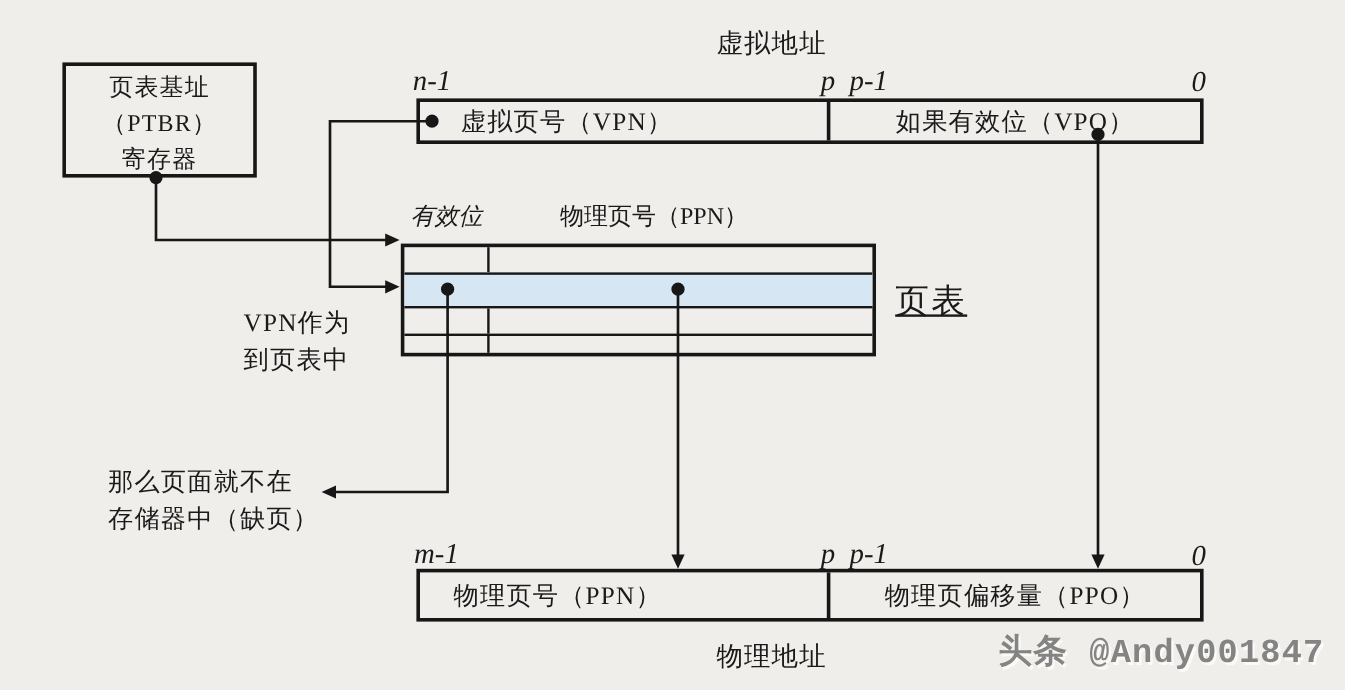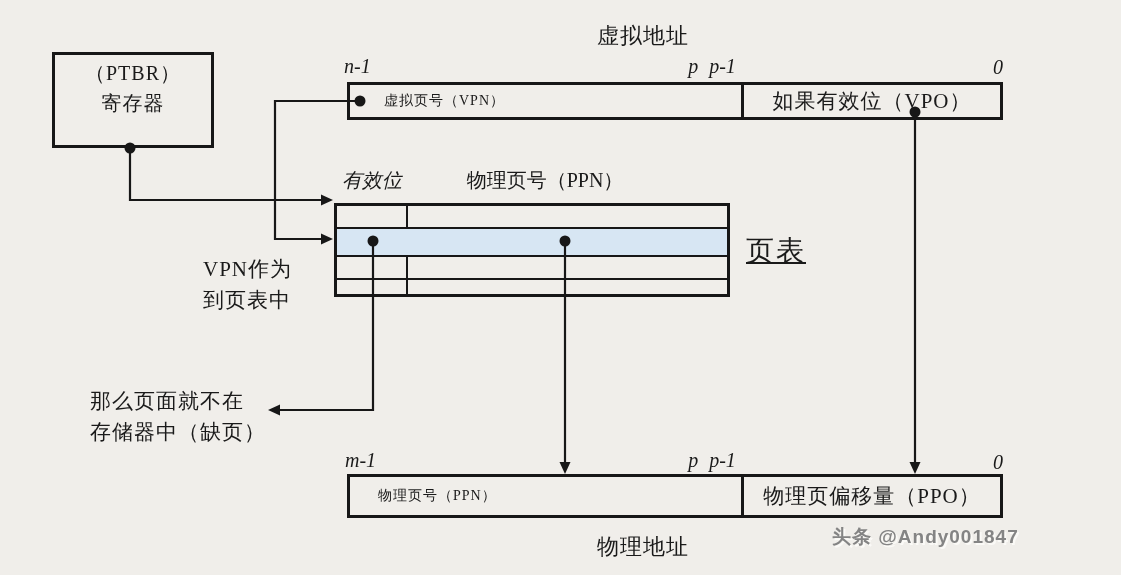--- a/index.html
+++ b/index.html
@@ -5,33 +5,33 @@
   html,body{margin:0;padding:0;}
   body{
     width:1121px;height:575px;position:relative;overflow:hidden;
     background:#f0eeea;
     font-family:"Liberation Serif","DejaVu Serif",serif;
     color:#1a1a1a;
   }
   .abs{position:absolute;}
   .box{border:3px solid #171717;box-sizing:border-box;background:transparent;}
   .cn{font-size:20px;letter-spacing:1px;}
-  .bit{font-style:italic;font-size:20px;letter-spacing:0;}
+  .bit{font-style:italic;font-size:24px;letter-spacing:0;}
   .center{text-align:center;}
 
   
   #ptbr{left:52px;top:52px;width:162px;height:96px;padding-top:3px;}
   #ptbr div{line-height:30px;font-size:20px;text-align:center;letter-spacing:1px;}
 
   
   #va-title{left:573px;top:21px;width:140px;font-size:22px;}
   #va-box{left:347px;top:82px;width:656px;height:38px;display:flex;}
   #pa-box{left:347px;top:474px;width:656px;height:44px;display:flex;}
-  .field-left{width:394px;border-right:3px solid #171717;display:flex;align-items:center;
-    padding-left:34px;box-sizing:border-box;font-size:14px;letter-spacing:1px;}
+  .field-left{width:342px;border-right:3px solid #171717;display:flex;align-items:center;
+    padding-left:34px;box-sizing:border-box;font-size:21px;letter-spacing:1px;}
   .field-right{flex:1;display:flex;align-items:center;justify-content:center;
     font-size:21px;letter-spacing:1px;}
   #va-bit-high{left:344px;top:55px;}
   #va-bit-mid{left:662px;top:55px;width:100px;text-align:center;word-spacing:6px;}
   #va-bit-low{left:993px;top:56px;}
 
   
   #pt-hdr-valid{left:334px;top:167px;width:76px;text-align:center;font-size:20px;font-style:italic;}
   #pt-hdr-ppn{left:442px;top:167px;width:206px;text-align:center;font-size:20px;}
   #page-table{left:334px;top:203px;width:396px;height:94px;display:flex;flex-direction:column;}
@@ -48,31 +48,32 @@
   #fault-note{left:90px;top:386px;font-size:21px;line-height:30.5px;letter-spacing:1px;}
 
   
   #pa-bit-high{left:345px;top:449px;}
   #pa-bit-mid{left:662px;top:449px;width:100px;text-align:center;word-spacing:6px;}
   #pa-bit-low{left:993px;top:451px;}
   #pa-title{left:573px;top:532px;width:140px;font-size:22px;}
   #pa-box .field-left{padding-left:28px;}
 
   
-  #watermark{left:832px;top:524px;font-family:Liberation Sans, sans-serif;
-    font-size:19px;font-weight:600;color:#848484;letter-spacing:1px;
+  #watermark{left:832px;top:524px;font-family:Liberation Mono, monospace;
+    font-size:28px;font-weight:600;color:#848484;letter-spacing:1px;
     text-shadow:2px 2px 0 #fbfaf7;}
 
   
   #wires{left:0;top:0;width:1121px;height:575px;pointer-events:none;}
 </style>
 </head>
 <body>
 
 <div class="abs box" id="ptbr">
+  <div>页表基址</div>
   <div>（PTBR）</div>
   <div>寄存器</div>
 </div>
 
 <div class="abs cn center" id="va-title">虚拟地址</div>
 <div class="abs bit" id="va-bit-high">n-1</div>
 <div class="abs bit" id="va-bit-mid">p p-1</div>
 <div class="abs bit" id="va-bit-low">0</div>
 
 <div class="abs box" id="va-box">

